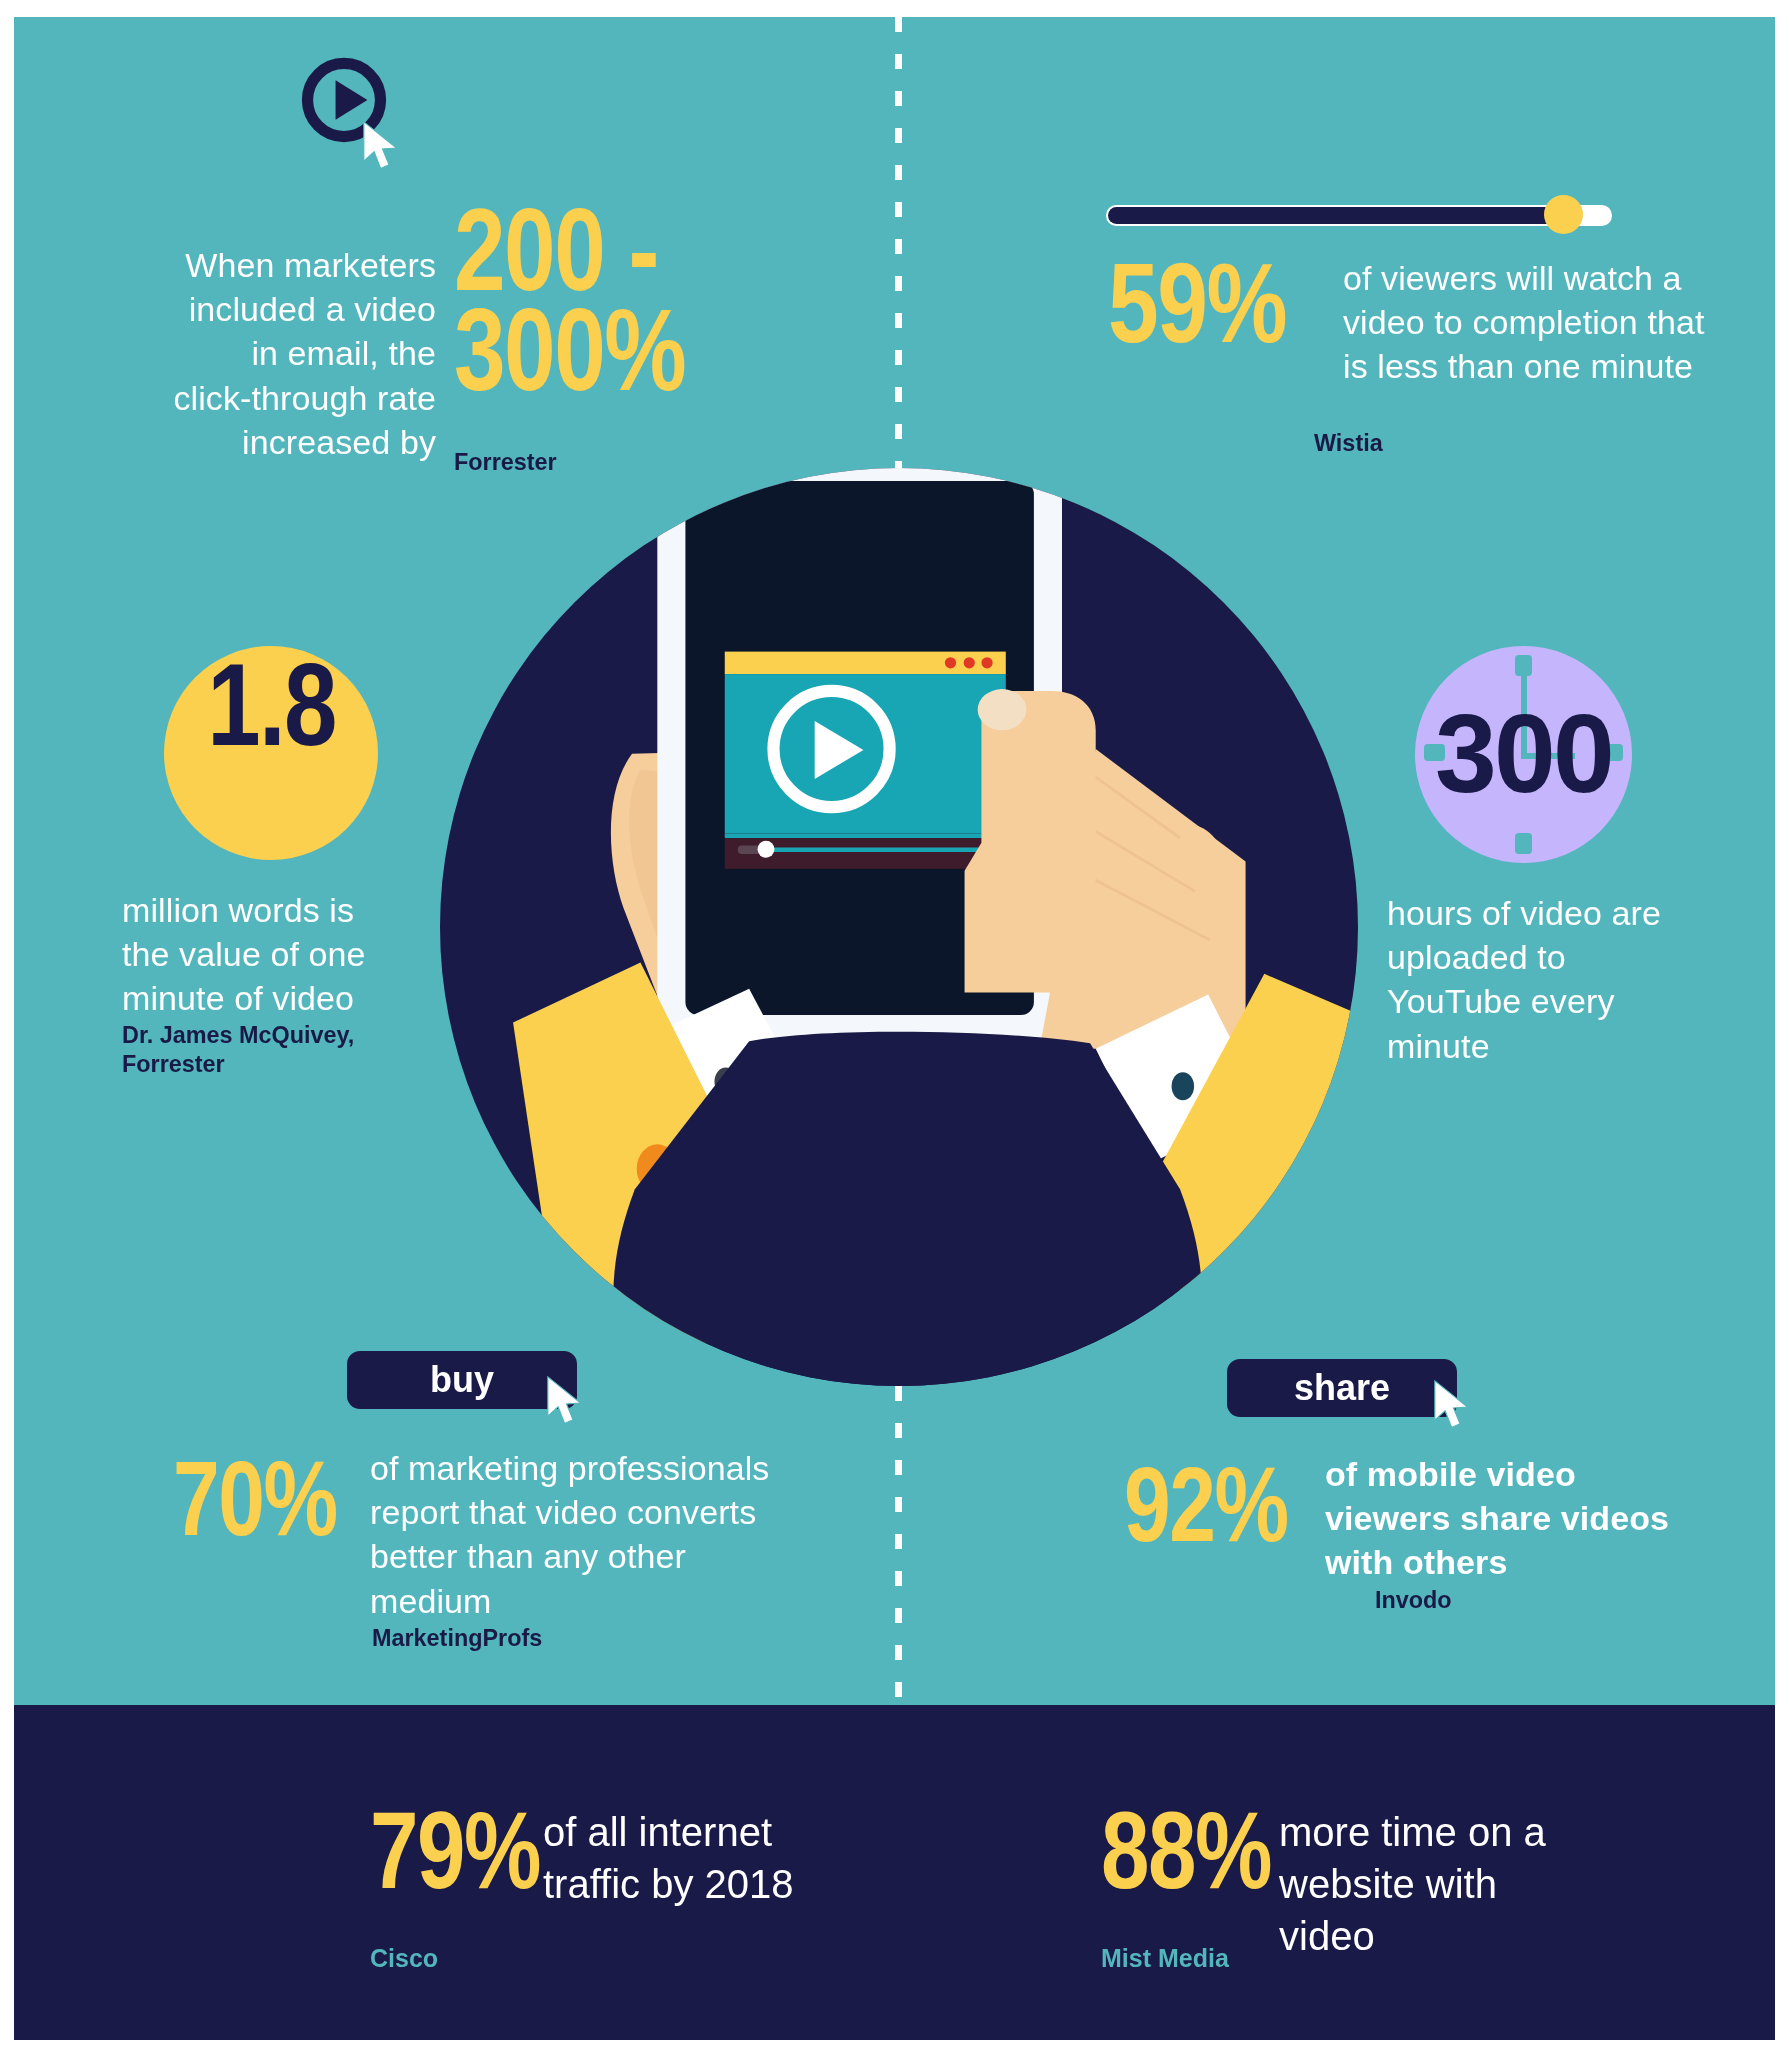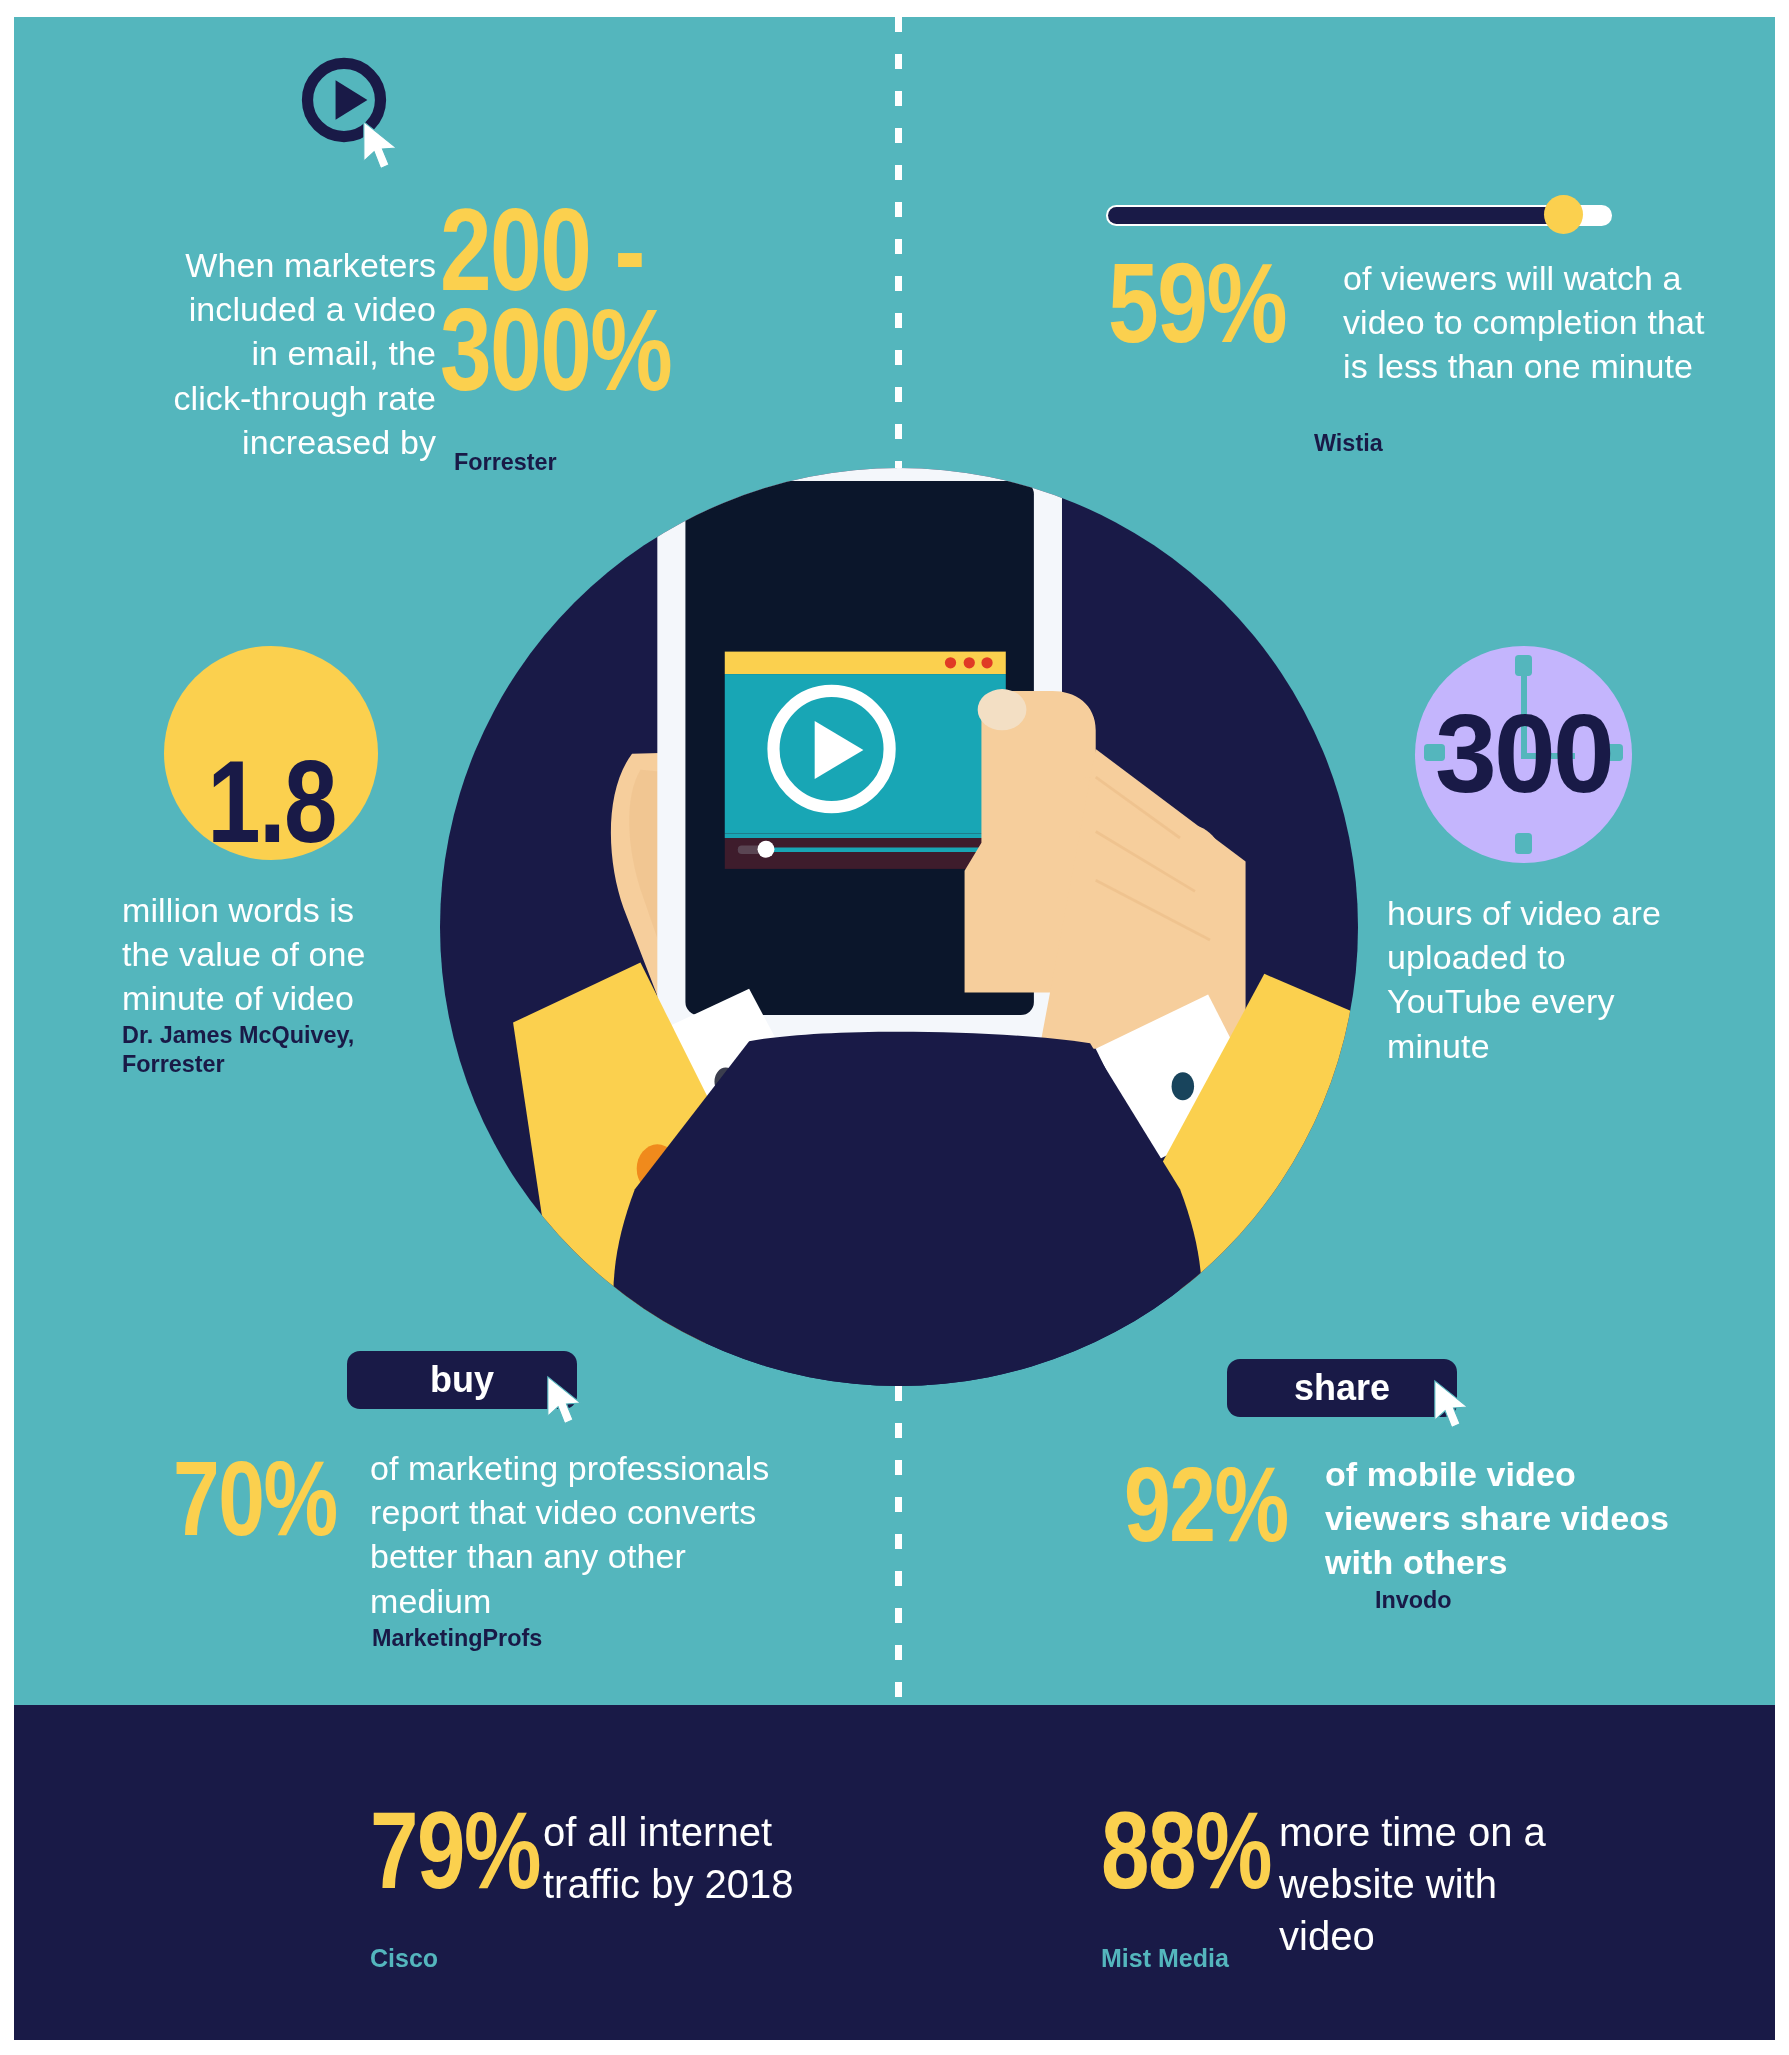--- a/index.html
+++ b/index.html
@@ -107,21 +107,21 @@
   }
   #email-copy {
     position: absolute;
     left: 0px;
     top: 187px;
     width: 272px;
     text-align: right;
   }
   #email-stat {
     position: absolute;
-    left: 276px;
+    left: 290px;
     top: 145px;
     width: 394px;
   }
   #email-stat .big-yellow {
     font-size: 116px;
   }
   #email-source {
     position: absolute;
     left: 290px;
     top: 392px;
@@ -191,21 +191,21 @@
   }
   #words-circle {
     position: absolute;
     left: 42px;
     top: 0px;
     width: 214px;
     height: 214px;
     background: #FBD04E;
     border-radius: 50%;
     display: flex;
-    align-items: flex-end;
+    align-items: flex-start;
     justify-content: center;
   }
   #words-number {
     color: #191A47;
     font-size: 117px;
     font-weight: 700;
     line-height: 1;
     letter-spacing: -1.9px;
     transform: scaleX(0.82);
   }

